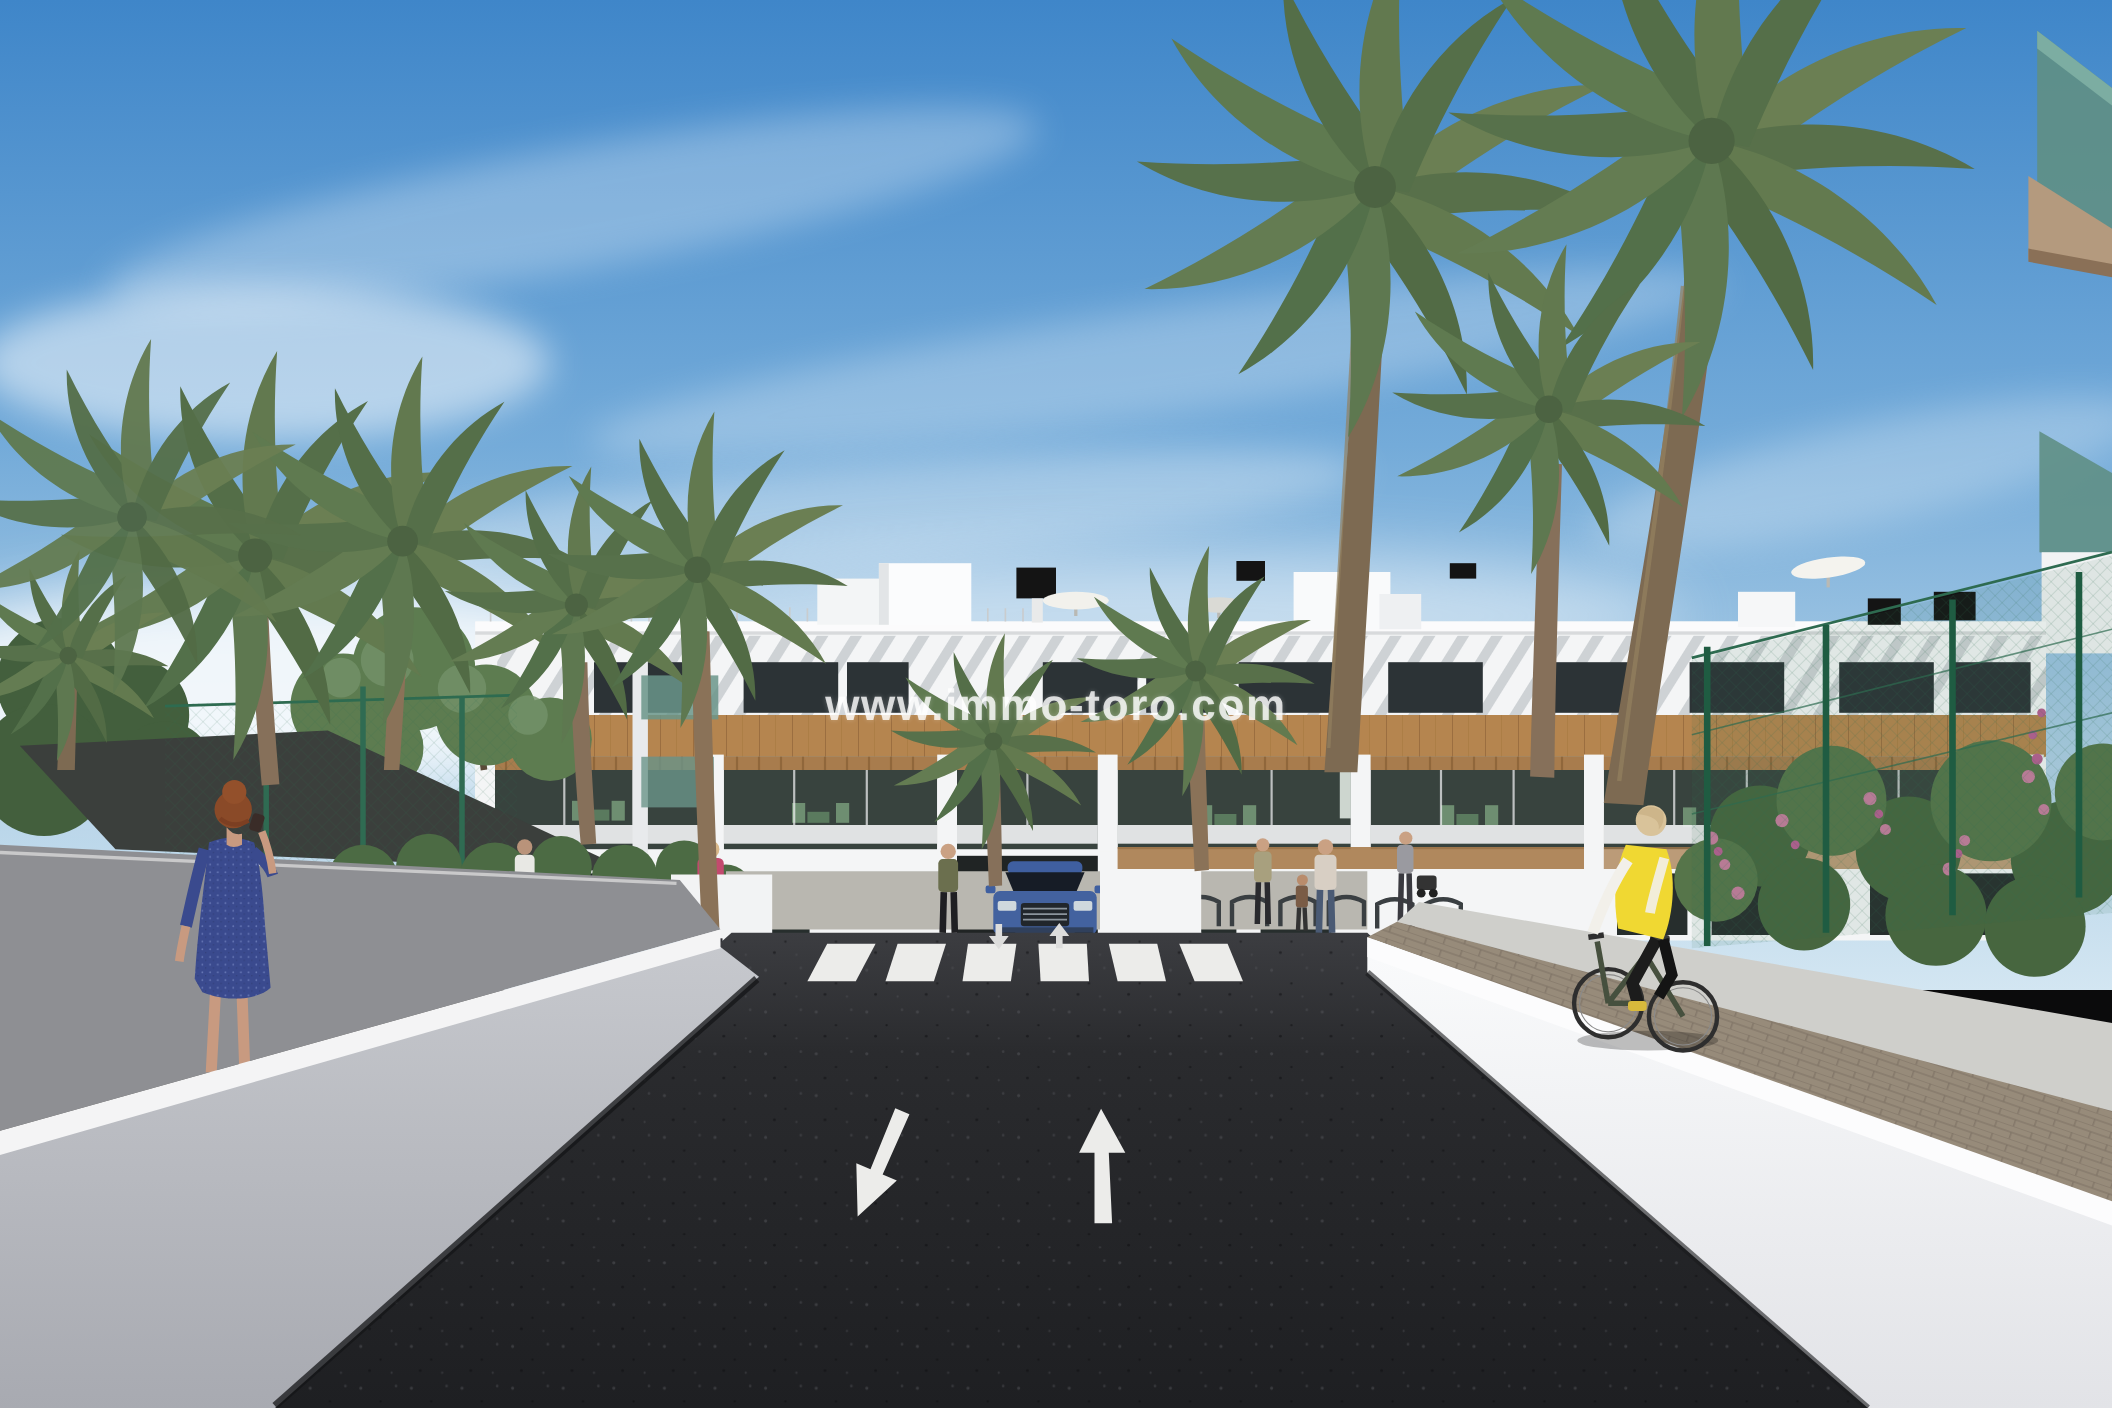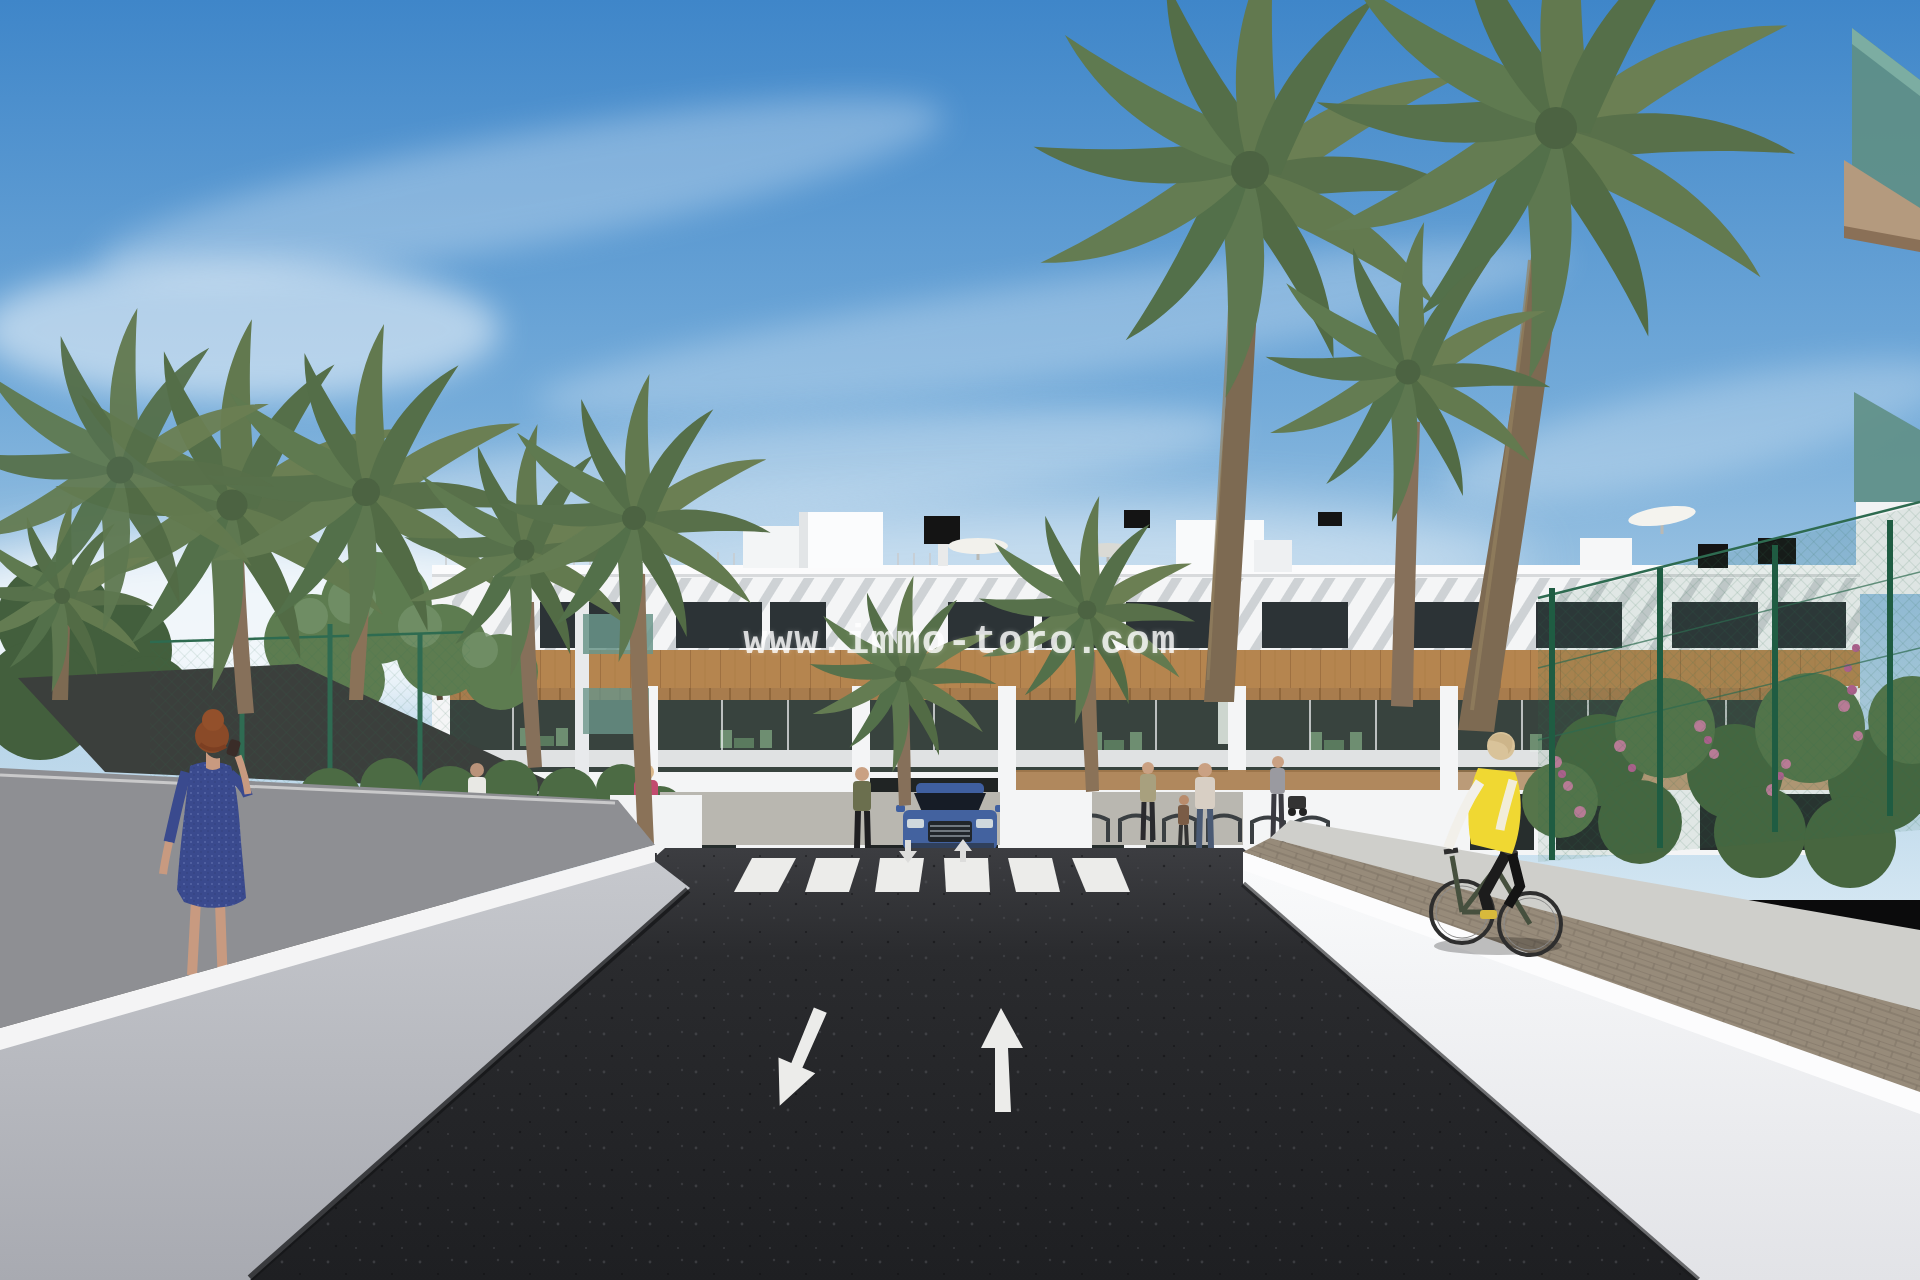--- a/index.html
+++ b/index.html
@@ -1,20 +1,20 @@
 <!DOCTYPE html>
 <html><head>
 <meta charset="utf-8">
 <style>
   html,body{margin:0;padding:0;background:#0b0b0c;}
   .stage{position:relative;width:1920px;height:1280px;overflow:hidden;font-family:"Liberation Sans",sans-serif;}
   .stage svg{position:absolute;inset:0;display:block;}
   .watermark{
     position:absolute;left:50%;top:642px;transform:translate(-50%,-50%);
-    font-family:Liberation Mono, monospace;
+    font-family:Liberation Sans, sans-serif;
     font-size:40px;font-weight:bold;letter-spacing:1.5px;
     color:rgba(255,255,255,0.8);text-shadow:0 0 5px rgba(255,255,255,0.25);
     white-space:nowrap;pointer-events:none;z-index:5;
   }
 </style>
 </head>
 <body>
 
 <div class="stage">
 <svg viewBox="0 0 1920 1280" width="1920" height="1280">

